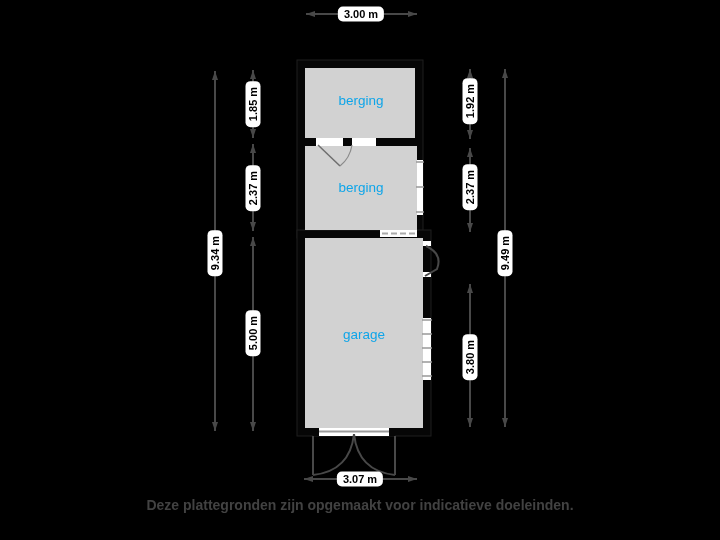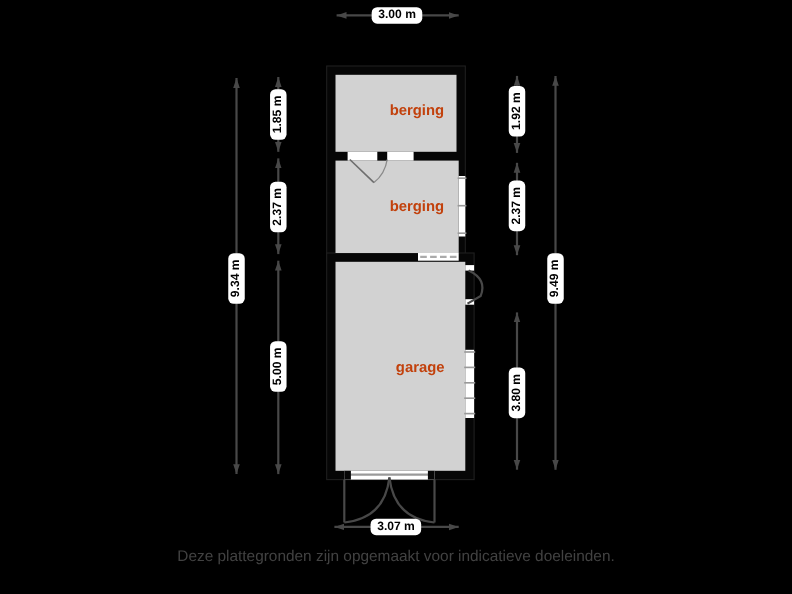--- a/index.html
+++ b/index.html
@@ -10,26 +10,26 @@
   .stage{position:absolute;left:0;top:0;width:720px;height:540px;}
   svg{position:absolute;left:0;top:0;}
   .lbl{
     position:absolute;background:#ffffff;color:#000;
     font-size:11px;font-weight:bold;line-height:13px;
     padding:1px 6px;border-radius:5px;white-space:nowrap;
     transform:translate(-50%,-50%);
   }
   .lbl.vert{transform:translate(-50%,-50%) rotate(-90deg);}
   .room-label{
-    position:absolute;color:#c2410c;font-size:13.5px;font-weight:bold;
-    transform:translate(-50%,-50%);white-space:nowrap;margin-left:18px;
+    position:absolute;color:#0ea5e9;font-size:13.5px;font-weight:normal;
+    transform:translate(-50%,-50%);white-space:nowrap;
   }
   .footer{
     position:absolute;left:0;width:720px;text-align:center;
-    color:#424242;font-size:14px;font-weight:normal;line-height:16px;
+    color:#424242;font-size:14px;font-weight:bold;line-height:16px;
   }
   .footer.l1{top:497px;}
   .footer.l2{top:513px;}
 </style>
 </head>
 <body>
 
 <div class="stage">
 
   <svg width="720" height="540" viewBox="0 0 720 540">

